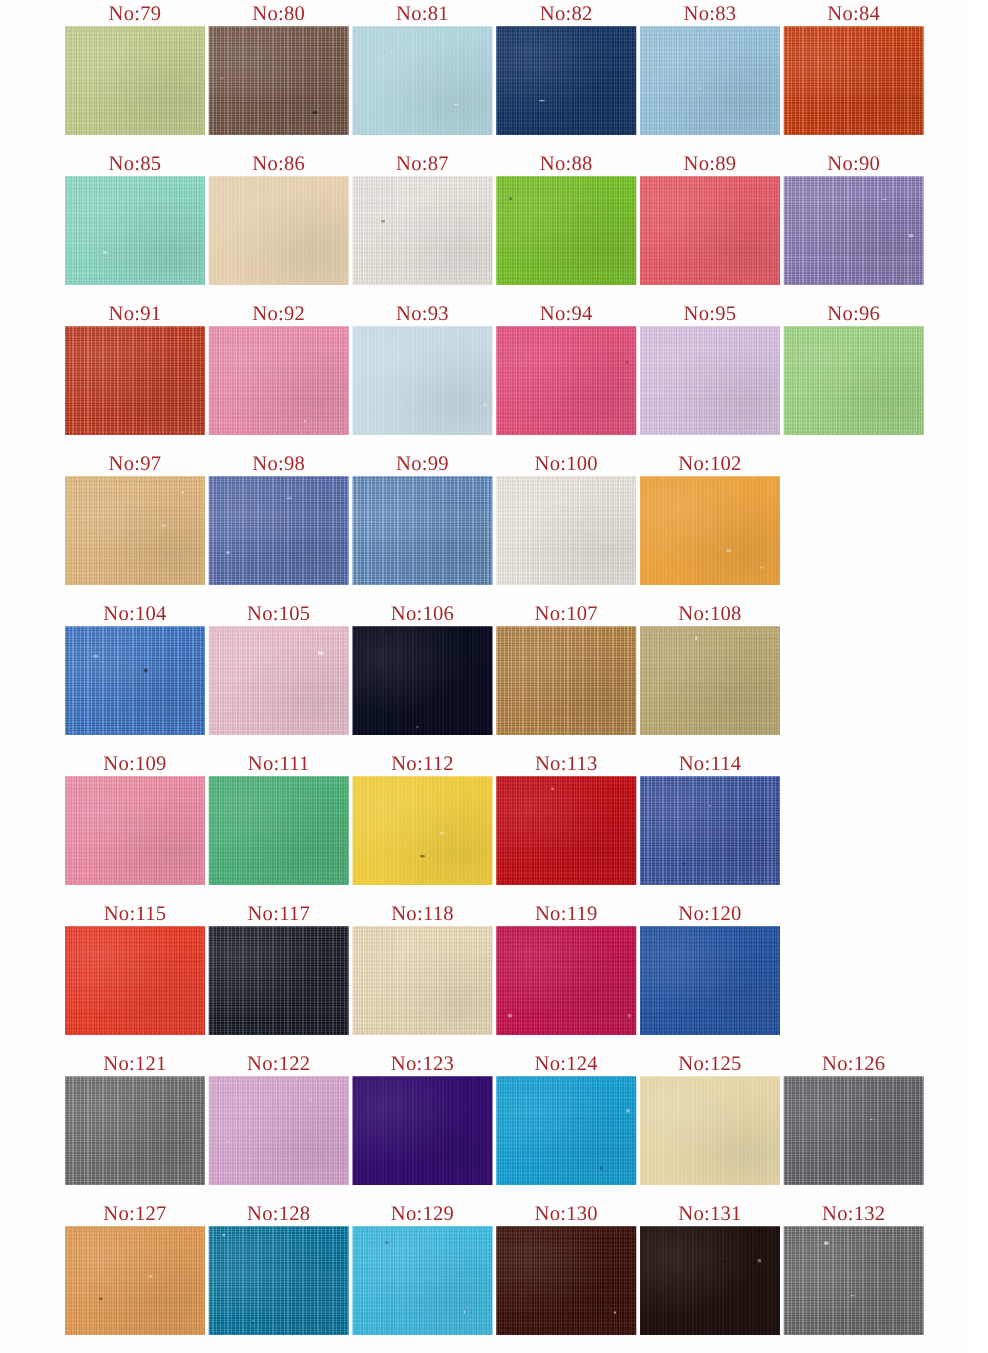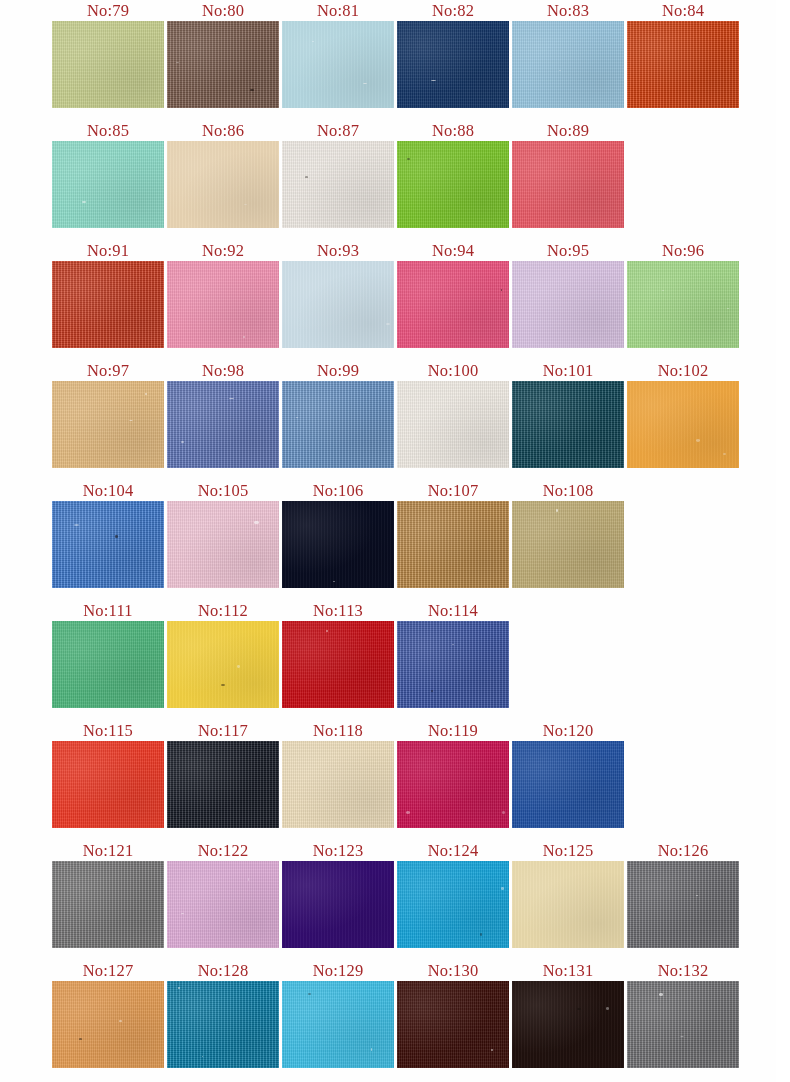--- a/index.html
+++ b/index.html
@@ -181,20 +181,27 @@
       <div class="swatch-cell">
         <div class="swatch-label">No:88</div>
         <div class="swatch-chip" style="background-color: rgb(120, 195, 40);">
           <span class="fleck-dark" style="width: 2.6px; height: 2.3px; left: 10px; top: 17px; opacity: 0.49;"></span>
         </div>
       </div>
       <div class="swatch-cell">
         <div class="swatch-label">No:89</div>
         <div class="swatch-chip" style="background-color: rgb(232, 89, 101);"></div>
       </div>
+      <div class="swatch-cell">
+        <div class="swatch-label">No:90</div>
+        <div class="swatch-chip rough" style="background-color: rgb(148, 134, 196);">
+          <span class="speck" style="width: 3.9px; height: 2.8px; left: 100px; top: 46px; opacity: 0.63;"></span>
+          <span class="speck" style="width: 5px; height: 1.4px; left: 78px; top: 18px; opacity: 0.52;"></span>
+        </div>
+      </div>
     </div>
     <div class="swatch-row">
       <div class="swatch-cell">
         <div class="swatch-label">No:91</div>
         <div class="swatch-chip rough" style="background-color: rgb(206, 59, 31);"></div>
       </div>
       <div class="swatch-cell">
         <div class="swatch-label">No:92</div>
         <div class="swatch-chip" style="background-color: rgb(240, 146, 177);">
           <span class="speck" style="width: 1.8px; height: 1.9px; left: 76px; top: 75px; opacity: 0.55;"></span>
@@ -243,24 +250,20 @@
         <div class="swatch-label">No:99</div>
         <div class="swatch-chip rough" style="background-color: rgb(107, 152, 204);">
           <span class="speck" style="width: 1.9px; height: 1px; left: 14px; top: 36px; opacity: 0.53;"></span>
         </div>
       </div>
       <div class="swatch-cell">
         <div class="swatch-label">No:100</div>
         <div class="swatch-chip" style="background-color: rgb(238, 233, 226);"></div>
       </div>
       <div class="swatch-cell">
-        <div class="swatch-label">No:101</div>
-        <div class="swatch-chip rough" style="background-color: rgb(13, 70, 87);"></div>
-      </div>
-      <div class="swatch-cell">
         <div class="swatch-label">No:102</div>
         <div class="swatch-chip smooth" style="background-color: rgb(237, 165, 63);">
           <span class="speck" style="width: 4.3px; height: 2.5px; left: 69px; top: 58px; opacity: 0.5;"></span>
           <span class="speck" style="width: 3.4px; height: 2.3px; left: 96px; top: 72px; opacity: 0.44;"></span>
         </div>
       </div>
     </div>
     <div class="swatch-row">
       <div class="swatch-cell">
         <div class="swatch-label">No:104</div>
@@ -287,20 +290,24 @@
       </div>
       <div class="swatch-cell">
         <div class="swatch-label">No:108</div>
         <div class="swatch-chip" style="background-color: rgb(189, 171, 116);">
           <span class="speck" style="width: 2.1px; height: 2.6px; left: 44px; top: 8px; opacity: 0.79;"></span>
         </div>
       </div>
     </div>
     <div class="swatch-row">
       <div class="swatch-cell">
+        <div class="swatch-label">No:109</div>
+        <div class="swatch-chip" style="background-color: rgb(239, 141, 166);"></div>
+      </div>
+      <div class="swatch-cell">
         <div class="swatch-label">No:111</div>
         <div class="swatch-chip" style="background-color: rgb(77, 180, 123);"></div>
       </div>
       <div class="swatch-cell">
         <div class="swatch-label">No:112</div>
         <div class="swatch-chip smooth" style="background-color: rgb(241, 207, 66);">
           <span class="speck" style="width: 2.5px; height: 2.8px; left: 70px; top: 44px; opacity: 0.53;"></span>
           <span class="fleck-dark" style="width: 3.7px; height: 2.3px; left: 54px; top: 63px; opacity: 0.52;"></span>
         </div>
       </div>

